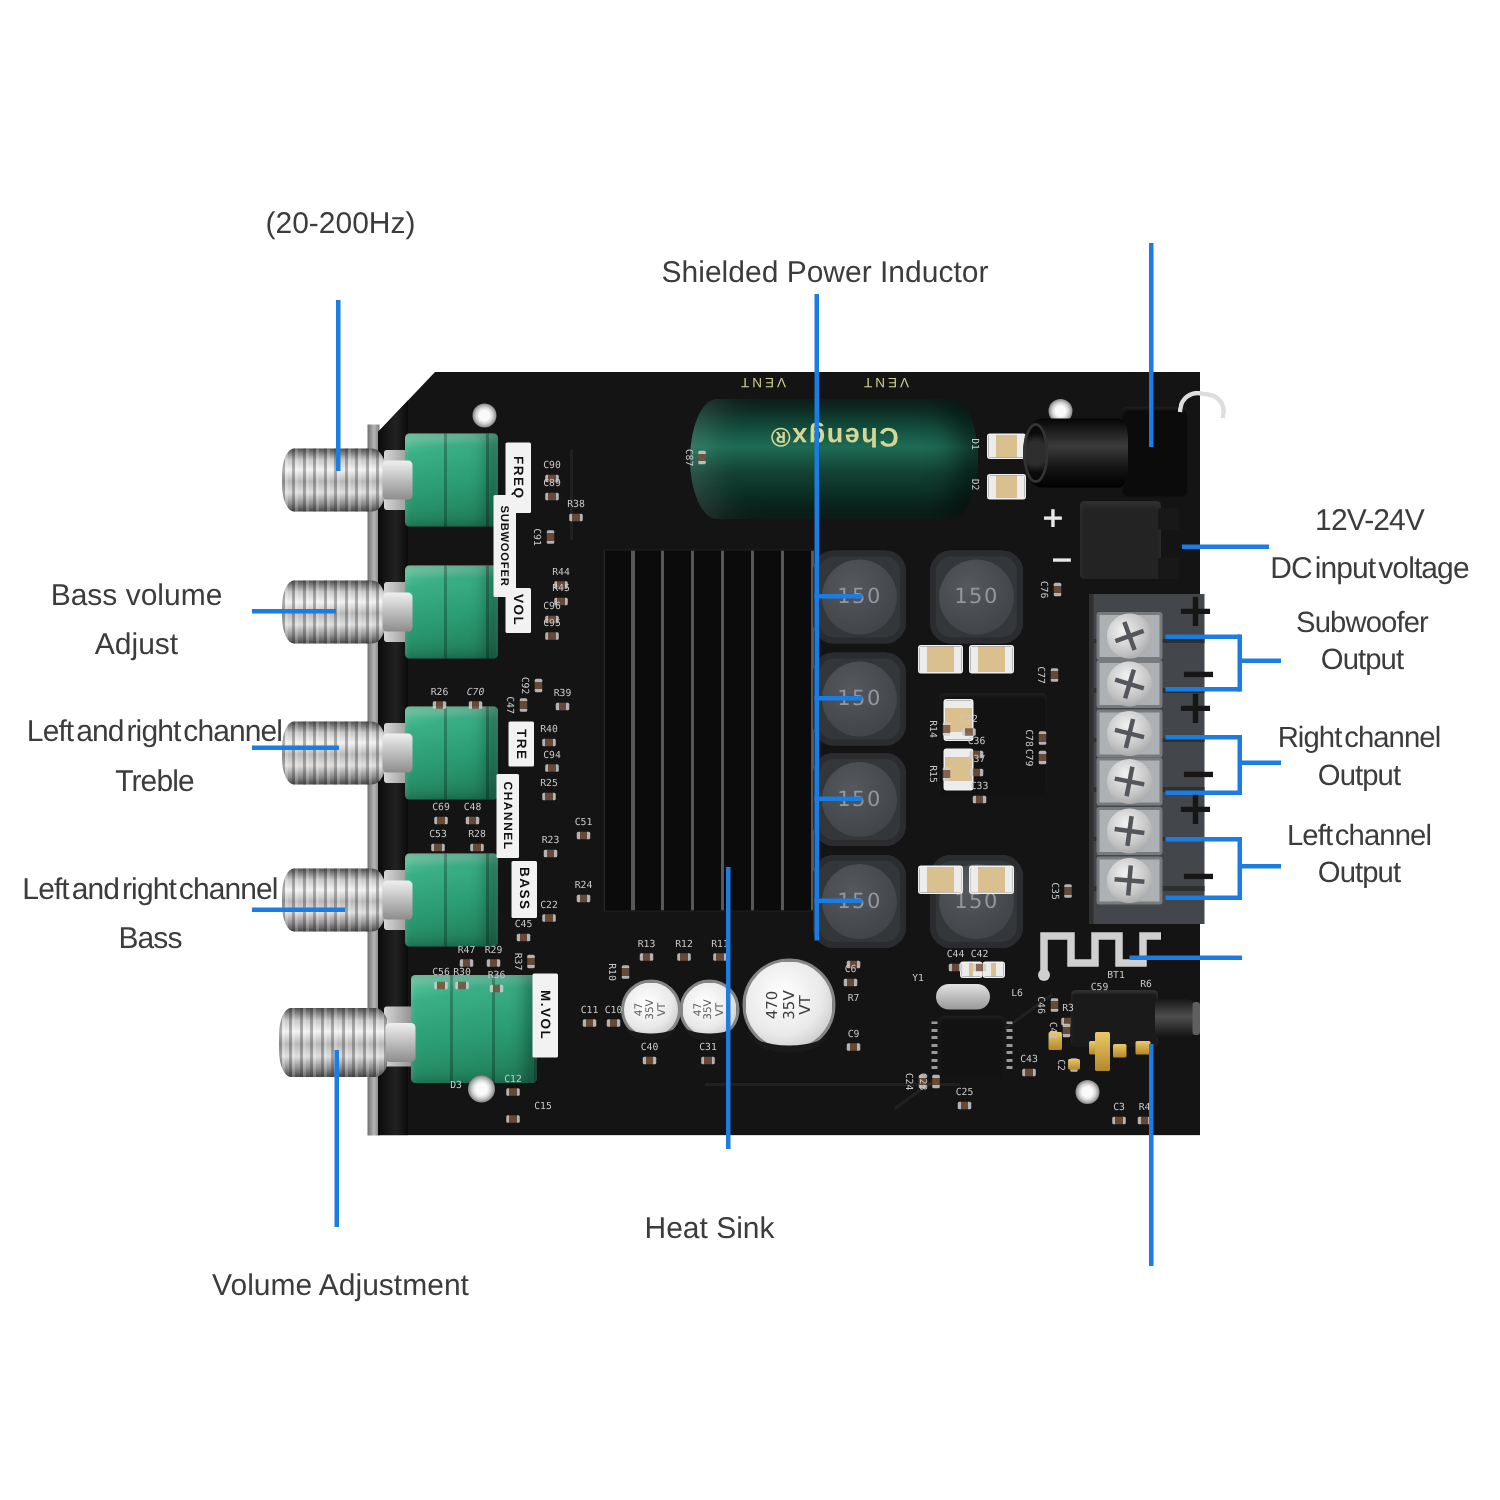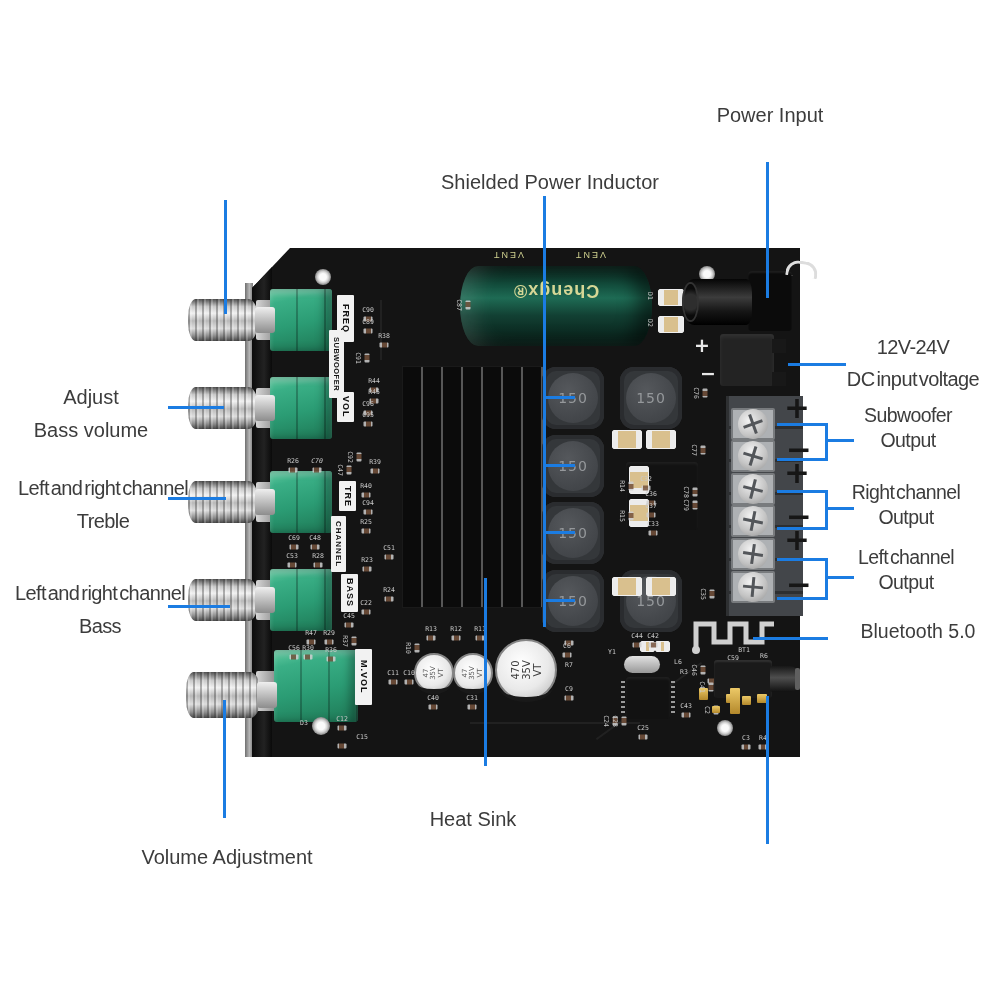--- a/index.html
+++ b/index.html
@@ -106,49 +106,48 @@
   .pad{position:absolute;width:9px;height:5px;z-index:3;transform:translate(-50%,-50%);border-radius:1px;opacity:.85;
        background:linear-gradient(90deg,#cfcfcf 0 2px,#75523c 2px 7px,#cfcfcf 7px);}
   #btsvg{position:absolute;left:688px;top:612px;z-index:4;}
 </style>
 </head>
 <body>
 
 <div id="stage">
 
   <div class="lbl" style="left:95px;top:133px;width:264px;">
+    <div>(20-200Hz)</div>
   </div>
   <div class="lbl" style="left:410px;top:166px;width:280px;">
     <div>Shielded Power Inductor</div>
   </div>
   <div class="lbl" style="left:650px;top:99px;width:240px;">
-    <div>Power Input</div>
   </div>
   <div class="lbl tight" style="left:828px;top:331px;width:170px;line-height:32px;">
     <div>12V-24V</div>
     <div>DC input voltage</div>
   </div>
   <div class="lbl sm tight" style="left:843px;top:403px;width:130px;">
     <div>Subwoofer</div>
     <div>Output</div>
   </div>
   <div class="lbl sm tight" style="left:840px;top:480px;width:132px;">
     <div>Right channel</div>
     <div>Output</div>
   </div>
   <div class="lbl sm tight" style="left:840px;top:545px;width:132px;">
     <div>Left channel</div>
     <div>Output</div>
   </div>
   <div class="lbl sm bt" style="left:836px;top:618px;width:164px;">
-    <div>Bluetooth 5.0</div>
   </div>
   <div class="lbl" style="left:5px;top:381px;width:172px;">
+    <div>Bass volume</div>
     <div>Adjust</div>
-    <div>Bass volume</div>
   </div>
   <div class="lbl tight" style="left:8px;top:472px;width:190px;">
     <div>Left and right channel</div>
     <div>Treble</div>
   </div>
   <div class="lbl tight" style="left:5px;top:577px;width:190px;">
     <div>Left and right channel</div>
     <div>Bass</div>
   </div>
   <div class="lbl" style="left:77px;top:841px;width:300px;">
@@ -447,21 +446,21 @@
     <div class="silk" style="left: 703px; top: 594px; transform: translate(-50%, -50%) rotate(90deg);">C35</div>
     <div class="pad" style="left: 712px; top: 594px; transform: translate(-50%, -50%) rotate(90deg);"></div>
     <div class="silk" style="left: 744px; top: 650px;">BT1</div>
     <div class="silk" style="left: 733px; top: 658px;">C59</div>
     <div class="pad" style="left: 733px; top: 667px;"></div>
     <div class="silk" style="left: 764px; top: 656px;">R6</div>
     <div class="pad" style="left: 764px; top: 665px;"></div>
     <div class="silk" style="left: 678px; top: 662px;">L6</div>
     <div class="silk" style="left: 694px; top: 670px; transform: translate(-50%, -50%) rotate(90deg);">C46</div>
     <div class="pad" style="left: 703px; top: 670px; transform: translate(-50%, -50%) rotate(90deg);"></div>
-    <div class="silk" style="left: 684px; top: 672px;">R3</div>
+    <div class="silk" style="left: 712px; top: 672px;">R3</div>
     <div class="pad" style="left: 712px; top: 681px;"></div>
     <div class="silk" style="left: 702px; top: 687px; transform: translate(-50%, -50%) rotate(90deg);">C41</div>
     <div class="pad" style="left: 711px; top: 687px; transform: translate(-50%, -50%) rotate(90deg);"></div>
     <div class="silk" style="left: 686px; top: 706px;">C43</div>
     <div class="pad" style="left: 686px; top: 715px;"></div>
     <div class="silk" style="left: 707px; top: 710px; transform: translate(-50%, -50%) rotate(90deg);">C2</div>
     <div class="pad" style="left: 716px; top: 710px; transform: translate(-50%, -50%) rotate(90deg);"></div>
     <div class="silk" style="left: 746px; top: 738px;">C3</div>
     <div class="pad" style="left: 746px; top: 747px;"></div>
     <div class="silk" style="left: 763px; top: 738px;">R4</div>

